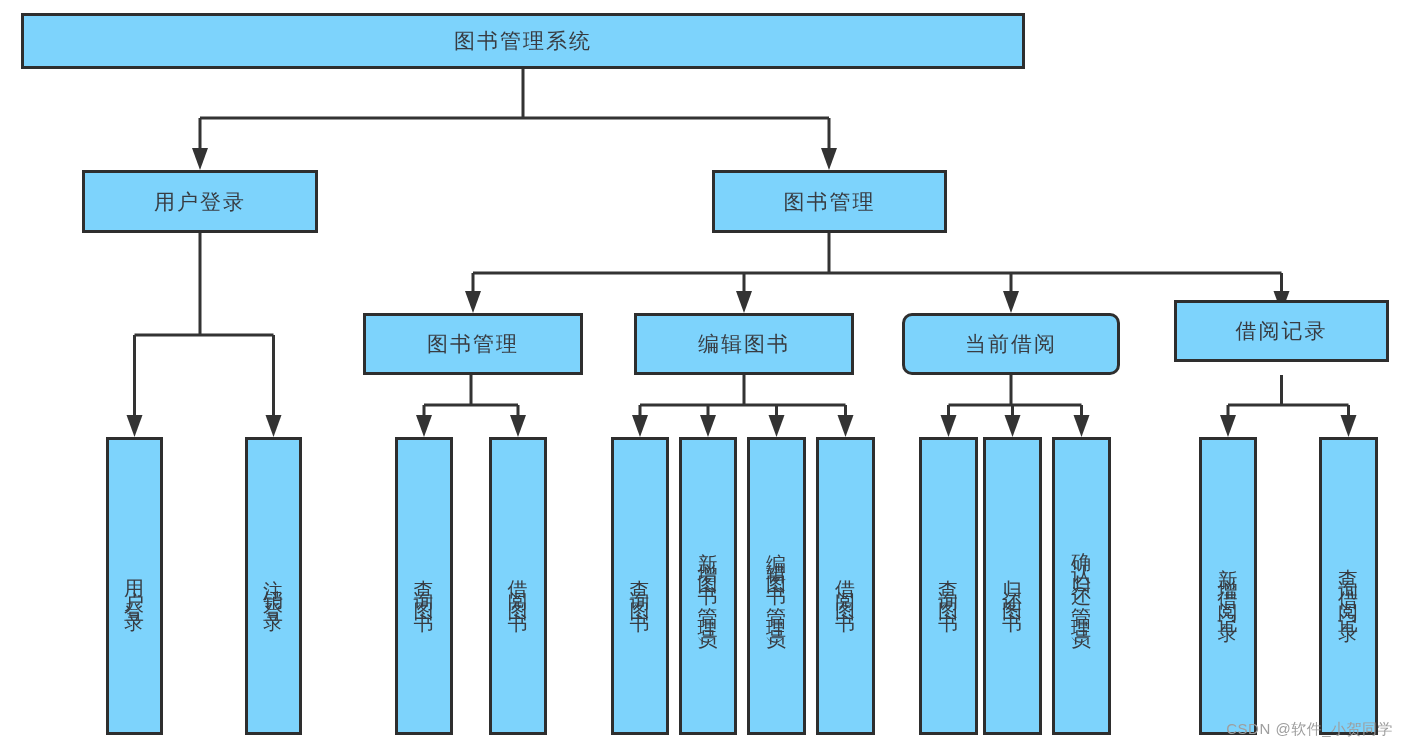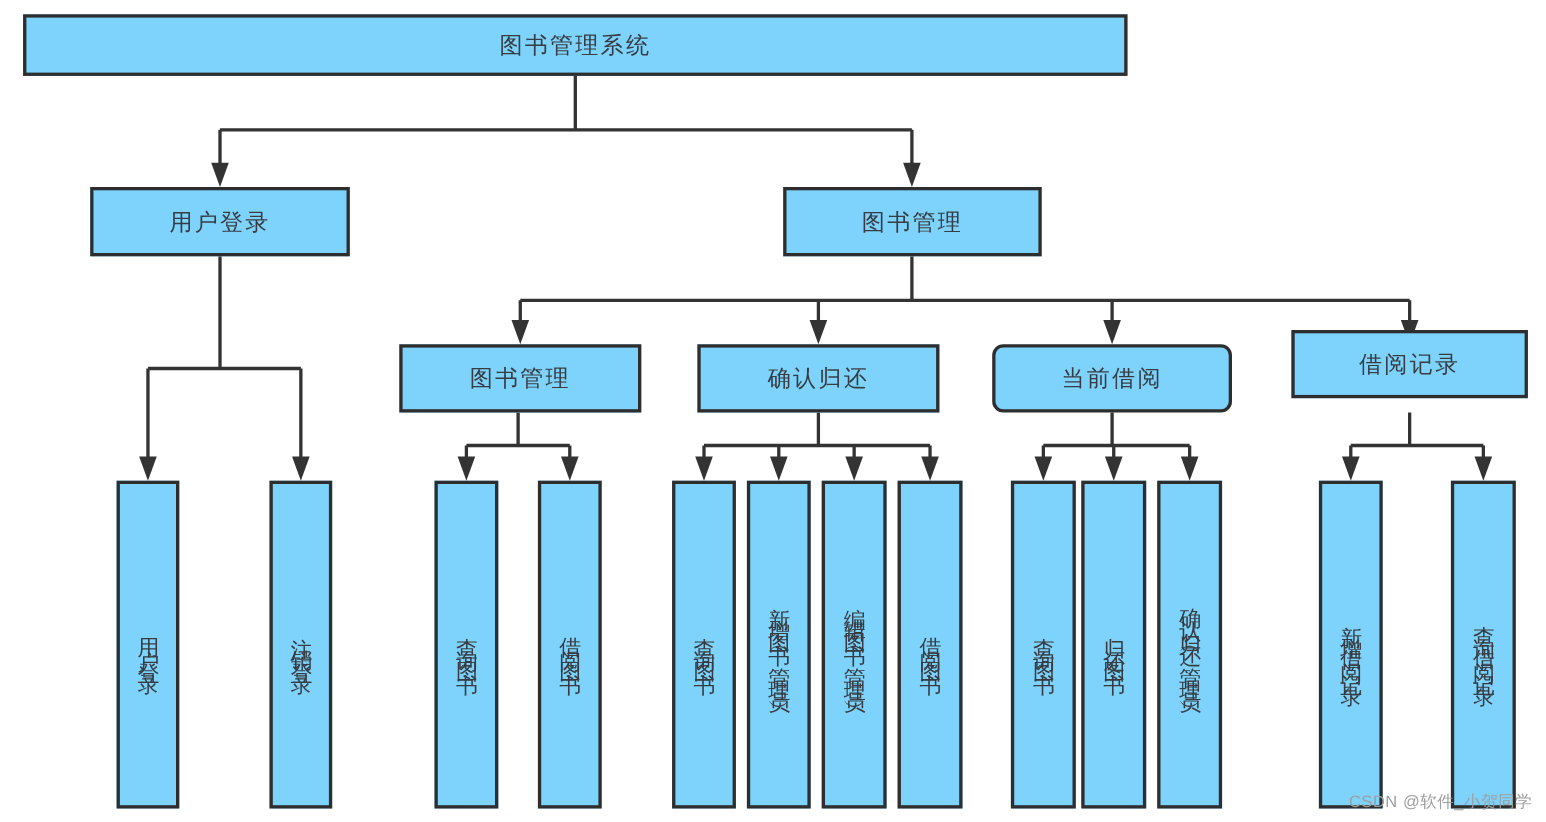--- a/index.html
+++ b/index.html
@@ -135,21 +135,21 @@
     <span class="h-label">用户登录</span>
   </div>
   <div class="node" style="left:712px; top:170px; width:235px; height:63px;">
     <span class="h-label">图书管理</span>
   </div>
 
   <div class="node" style="left:363px; top:313px; width:220px; height:62px;">
     <span class="h-label">图书管理</span>
   </div>
   <div class="node" style="left:634px; top:313px; width:220px; height:62px;">
-    <span class="h-label">确认归还</span>
+    <span class="h-label">编辑图书</span>
   </div>
   <div class="node" style="left:902px; top:313px; width:218px; height:62px;border-radius:10px;">
     <span class="h-label">当前借阅</span>
   </div>
   <div class="node" style="left:1174px; top:300px; width:215px; height:62px;">
     <span class="h-label">借阅记录</span>
   </div>
 
   <div class="node leaf" style="left:106px; top:437px; width:57px; height:298px;">
     <span class="v-label">用户登录</span>

